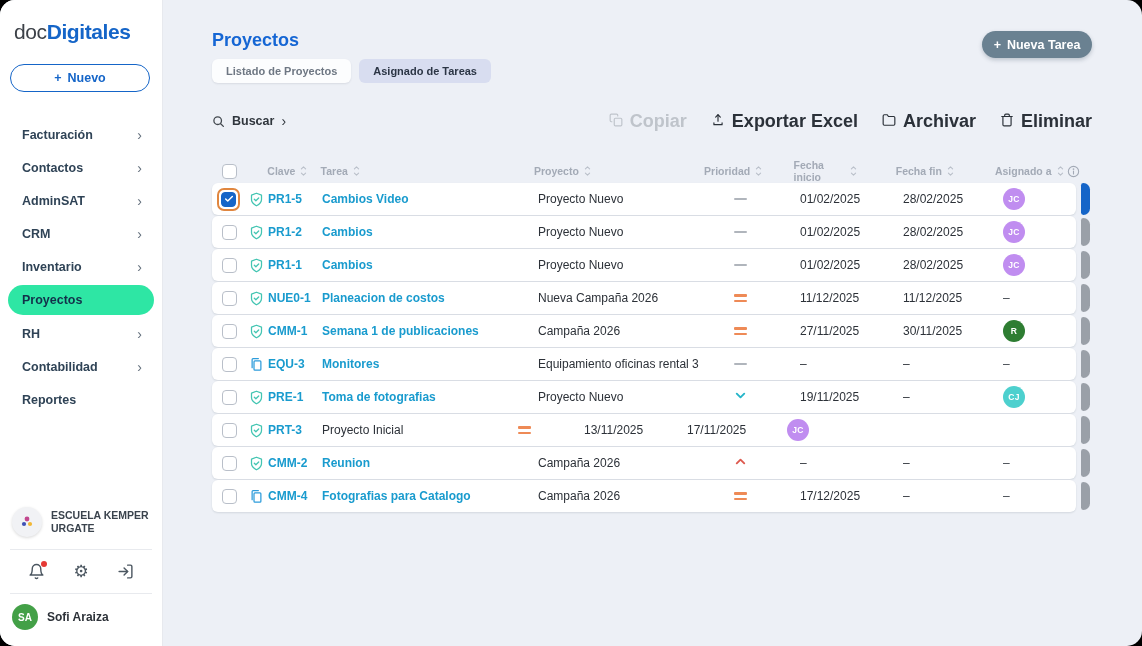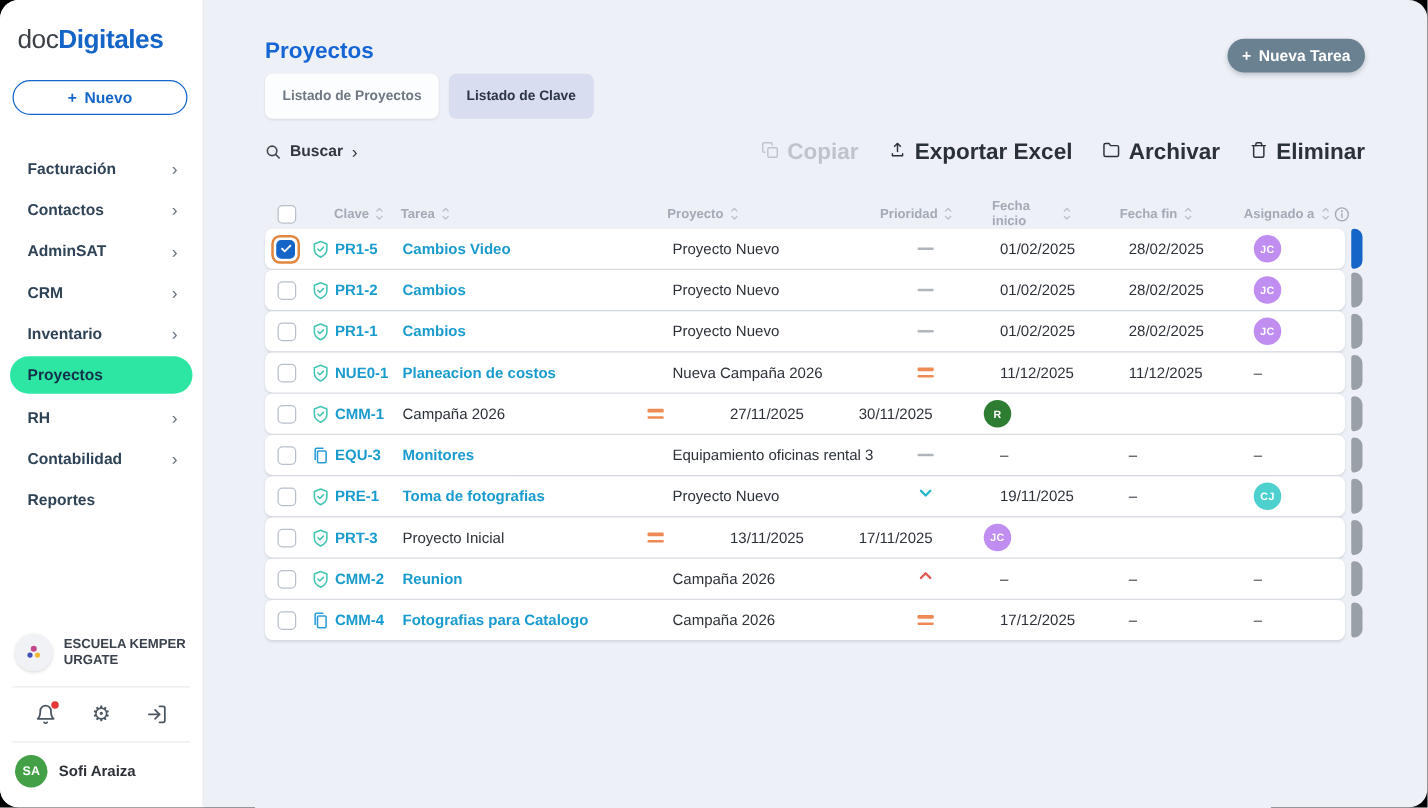--- a/index.html
+++ b/index.html
@@ -33,21 +33,21 @@
   .gear-glyph { font-size:17px; line-height:1; color:#4c5761; }
   .bell-dot { position:absolute; top:-2px; right:-2px; width:6px; height:6px; border-radius:50%; background:#e53935; }
   .user-row { display:flex; align-items:center; gap:9px; padding:10px 12px 16px 12px; }
   .user-avatar { width:26px; height:26px; border-radius:50%; background:#43a047; color:#fff; font-size:10px;
     font-weight:700; display:flex; align-items:center; justify-content:center; flex:0 0 auto; }
   .user-name { font-size:12px; font-weight:600; color:#2c3138; }
 
   
   .page-title { position:absolute; left:212px; top:30px; font-size:18px; font-weight:800; color:#1566d4; }
   .tabs { position:absolute; left:212px; top:59px; display:flex; gap:8px; }
-  .tab { height:36px; padding:0 14px; border-radius:6px; font-size:11px; display:flex; align-items:center;
+  .tab { height:24px; padding:0 14px; border-radius:6px; font-size:11px; display:flex; align-items:center;
     cursor:pointer; font-family:inherit; border:none; }
   .tab.inactive { background:#fcfdfe; color:#6e7783; font-weight:600; box-shadow:0 1px 2px rgba(25,39,60,.10); }
   .tab.active { background:#d8ddf0; color:#2b3545; font-weight:700; }
   .new-task-btn { position:absolute; left:982px; top:31px; width:110px; height:27px; border:none; border-radius:15px;
     background:#6a8191; color:#fff; font-size:12.5px; font-weight:700; display:flex; align-items:center;
     justify-content:center; gap:6px; cursor:pointer; font-family:inherit; box-shadow:0 2px 4px rgba(40,60,80,.25); }
 
   
   .search-bar { position:absolute; left:212px; top:110px; height:22px; display:flex; align-items:center; gap:7px;
     font-size:12.5px; font-weight:600; color:#30363d; cursor:pointer; }
@@ -208,21 +208,21 @@
       <div class="user-row">
         <span class="user-avatar">SA</span>
         <span class="user-name">Sofi Araiza</span>
       </div>
     </div>
   </aside>
 
   <h1 class="page-title">Proyectos</h1>
   <div class="tabs">
     <button class="tab inactive">Listado de Proyectos</button>
-    <button class="tab active">Listado de Clave</button>
+    <button class="tab active">Asignado de Tareas</button>
   </div>
   <button class="new-task-btn">
     <span>+</span>
     <span>Nueva Tarea</span>
   </button>
 
   <div class="search-bar">
     <svg viewBox="0 0 24 24" fill="none" stroke="currentColor" stroke-width="2.4" stroke-linecap="round">
         <circle cx="10.5" cy="10.5" r="7"></circle>
         <line x1="16" y1="16" x2="21" y2="21"></line>
@@ -463,20 +463,21 @@
               <span class="cb"></span>
             </span>
       </span>
       <span class="cell-icon type-icon type-shield">
             <svg viewBox="0 0 24 24" fill="none" stroke="currentColor" stroke-width="2" stroke-linecap="round" stroke-linejoin="round">
               <path d="M12 22s8-4 8-10V5l-8-3-8 3v7c0 6 8 10 8 10z"></path>
               <polyline points="8.5 11.5 11 14 15.5 9.5"></polyline>
             </svg>
           </span>
       <span class="c-link c-clave">CMM-1</span>
+      <span class="c-link c-tarea">Semana 1 de publicaciones</span>
       <span class="c-text c-proy">Campaña 2026</span>
       <span class="c-prio">
             <span class="prio-bars">
               <i></i>
               <i></i>
             </span>
           </span>
       <span class="c-fi">27/11/2025</span>
       <span class="c-ff">30/11/2025</span>
       <span class="c-asig">

